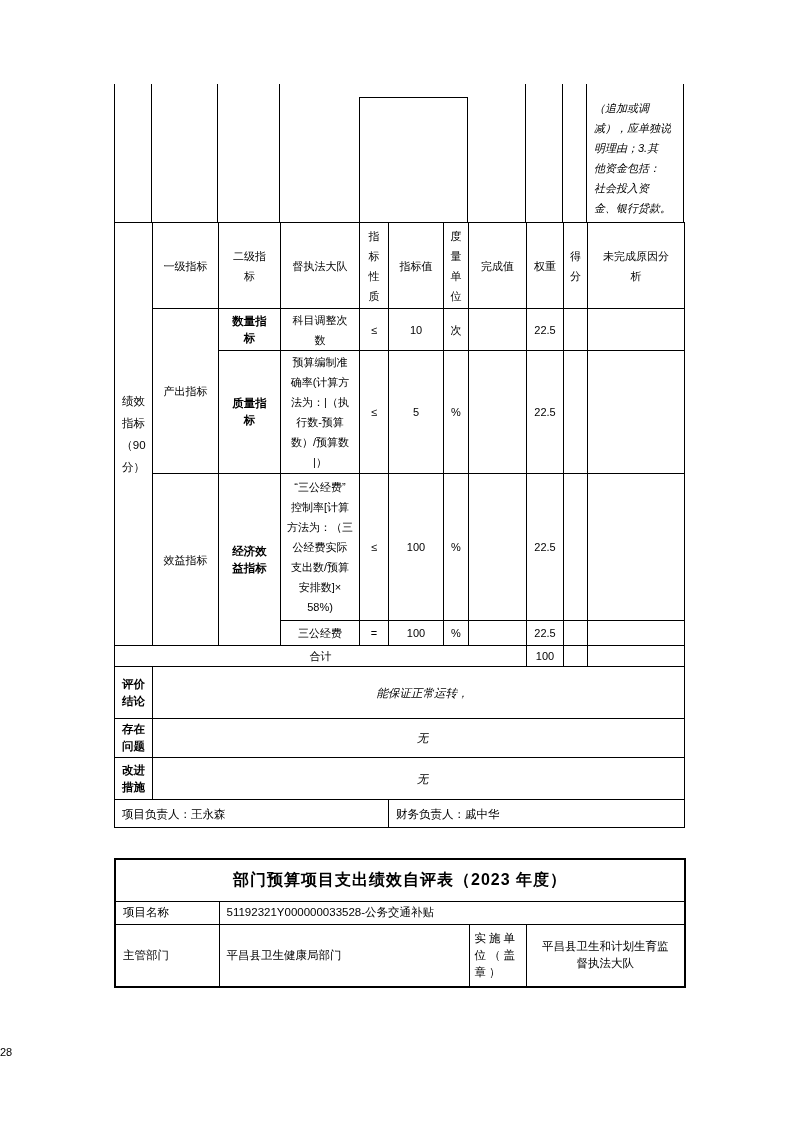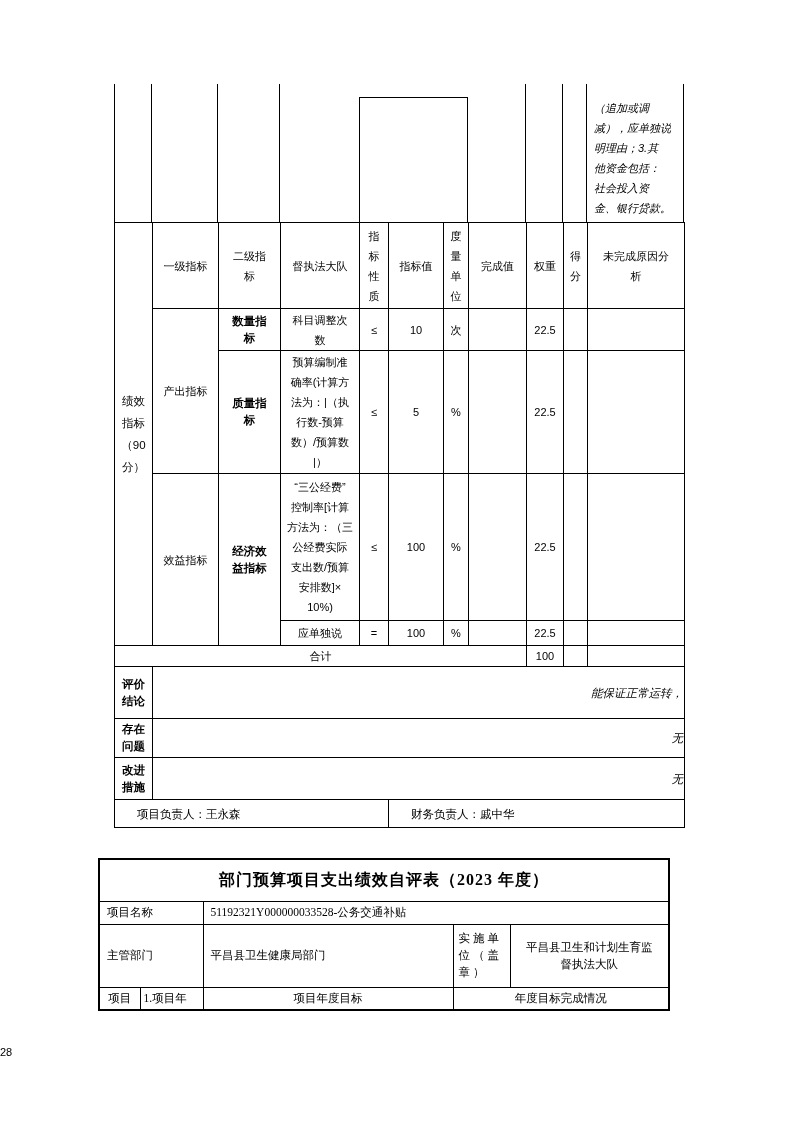--- a/index.html
+++ b/index.html
@@ -21,27 +21,27 @@
            padding:14px 5px 0 7px; box-sizing:border-box; white-space:pre-line; }
 
   
   table.t1 { position:absolute; left:114px; top:222px; width:570px;
              border-collapse:collapse; table-layout:fixed; }
   table.t1 td { border:1px solid #000; text-align:center; vertical-align:middle;
                 font-size:11px; line-height:20px; padding:0 1px;
                 white-space:pre-line; overflow:hidden; }
   table.t1 td.vt { line-height:22px; font-size:11.5px; }
   table.t1 td.lbl2 { line-height:17px; font-size:11.5px;font-weight:bold; }
-  table.t1 td.lft { text-align:right; padding-left:9px; }
+  table.t1 td.lft { text-align:center; padding-left:9px; }
   table.t1 td.ital { font-style:italic; font-size:11.5px; }
-  table.t1 td.sig { text-align:left; padding-left:22px; font-size:11.5px; white-space:nowrap; }
+  table.t1 td.sig { text-align:left; padding-left:7px; font-size:11.5px; white-space:nowrap; }
 
   
-  table.t2 { position:absolute; left:98px; top:858px; width:570px;
-             border-collapse:collapse; table-layout:fixed; border:2px solid #000;font-family:Liberation Serif, serif; }
+  table.t2 { position:absolute; left:114px; top:858px; width:570px;
+             border-collapse:collapse; table-layout:fixed; border:2px solid #000; }
   table.t2 td { border:1px solid #000; text-align:center; vertical-align:middle;
                 font-size:11.5px; line-height:17px; padding:0 2px;
                 white-space:pre-line; overflow:hidden; }
   table.t2 td.title { font-size:16px; font-weight:bold; letter-spacing:1px; line-height:20px; }
   table.t2 td.lft { text-align:left; padding-left:7px; }
   table.t2 td.impl { text-align:left; padding-left:5px; letter-spacing:3px; }
 
   .pagenum { position:absolute; top:1046px; left:0; width:100%;
              text-align:left; font-size:11px; }
 </style>
@@ -143,31 +143,31 @@
     <tr style="height:147px">
       <td rowspan="2">效益指标</td>
       <td rowspan="2" class="lbl2">经济效
 益指标</td>
       <td>“三公经费”
 控制率[计算
 方法为：（三
 公经费实际
 支出数/预算
 安排数]×
-10%)</td>
+58%)</td>
       <td>≤</td>
       <td>100</td>
       <td>%</td>
       <td></td>
       <td>22.5</td>
       <td></td>
       <td></td>
     </tr>
     <tr style="height:25px">
-      <td>应单独说</td>
+      <td>三公经费</td>
       <td>=</td>
       <td>100</td>
       <td>%</td>
       <td></td>
       <td>22.5</td>
       <td></td>
       <td></td>
     </tr>
     <tr style="height:18px">
       <td colspan="8">合计</td>
@@ -215,24 +215,18 @@
     </tr>
     <tr style="height:63px">
       <td colspan="2" class="lft">主管部门</td>
       <td class="lft">平昌县卫生健康局部门</td>
       <td class="impl">实施单
 位（盖
 章）</td>
       <td>平昌县卫生和计划生育监
 督执法大队</td>
     </tr>
-    <tr style="height:23px">
-      <td>项目</td>
-      <td class="lft" style="padding-left:3px">1.项目年</td>
-      <td>项目年度目标</td>
-      <td colspan="2">年度目标完成情况</td>
-    </tr>
   </tbody>
     </table>
 
   <div class="pagenum">28</div>
 
 </div>
 
 </body></html>

